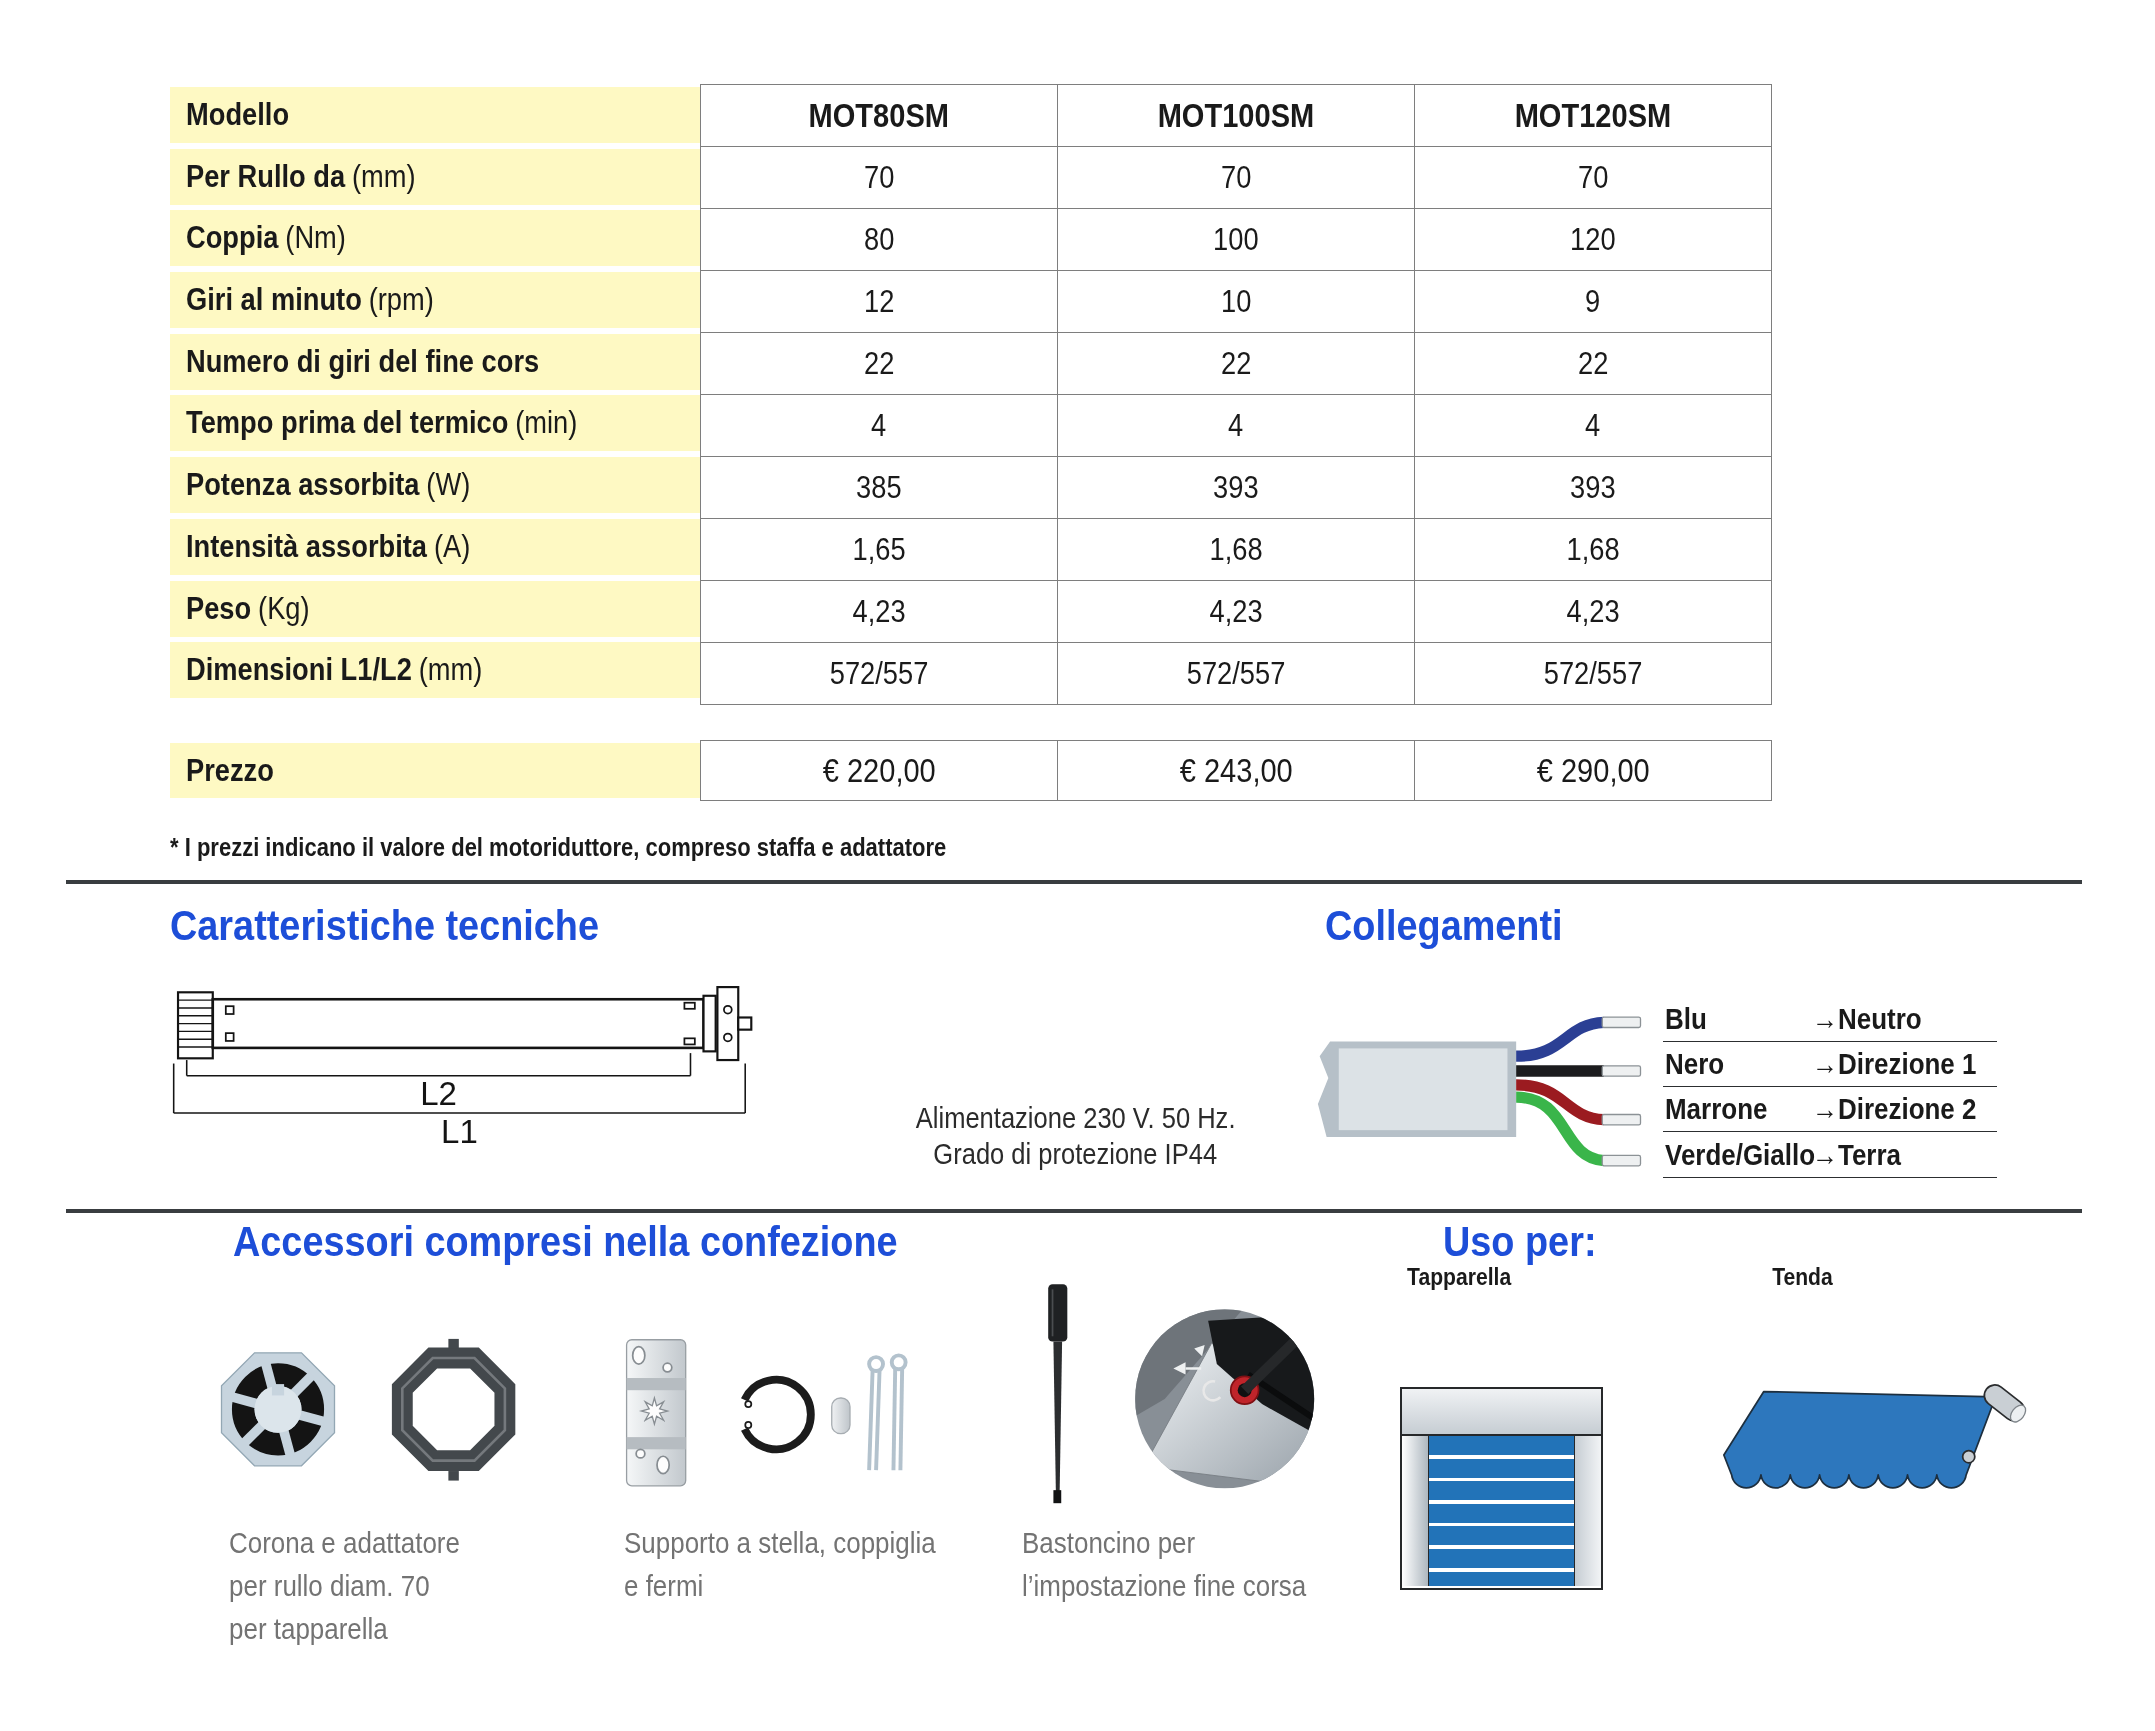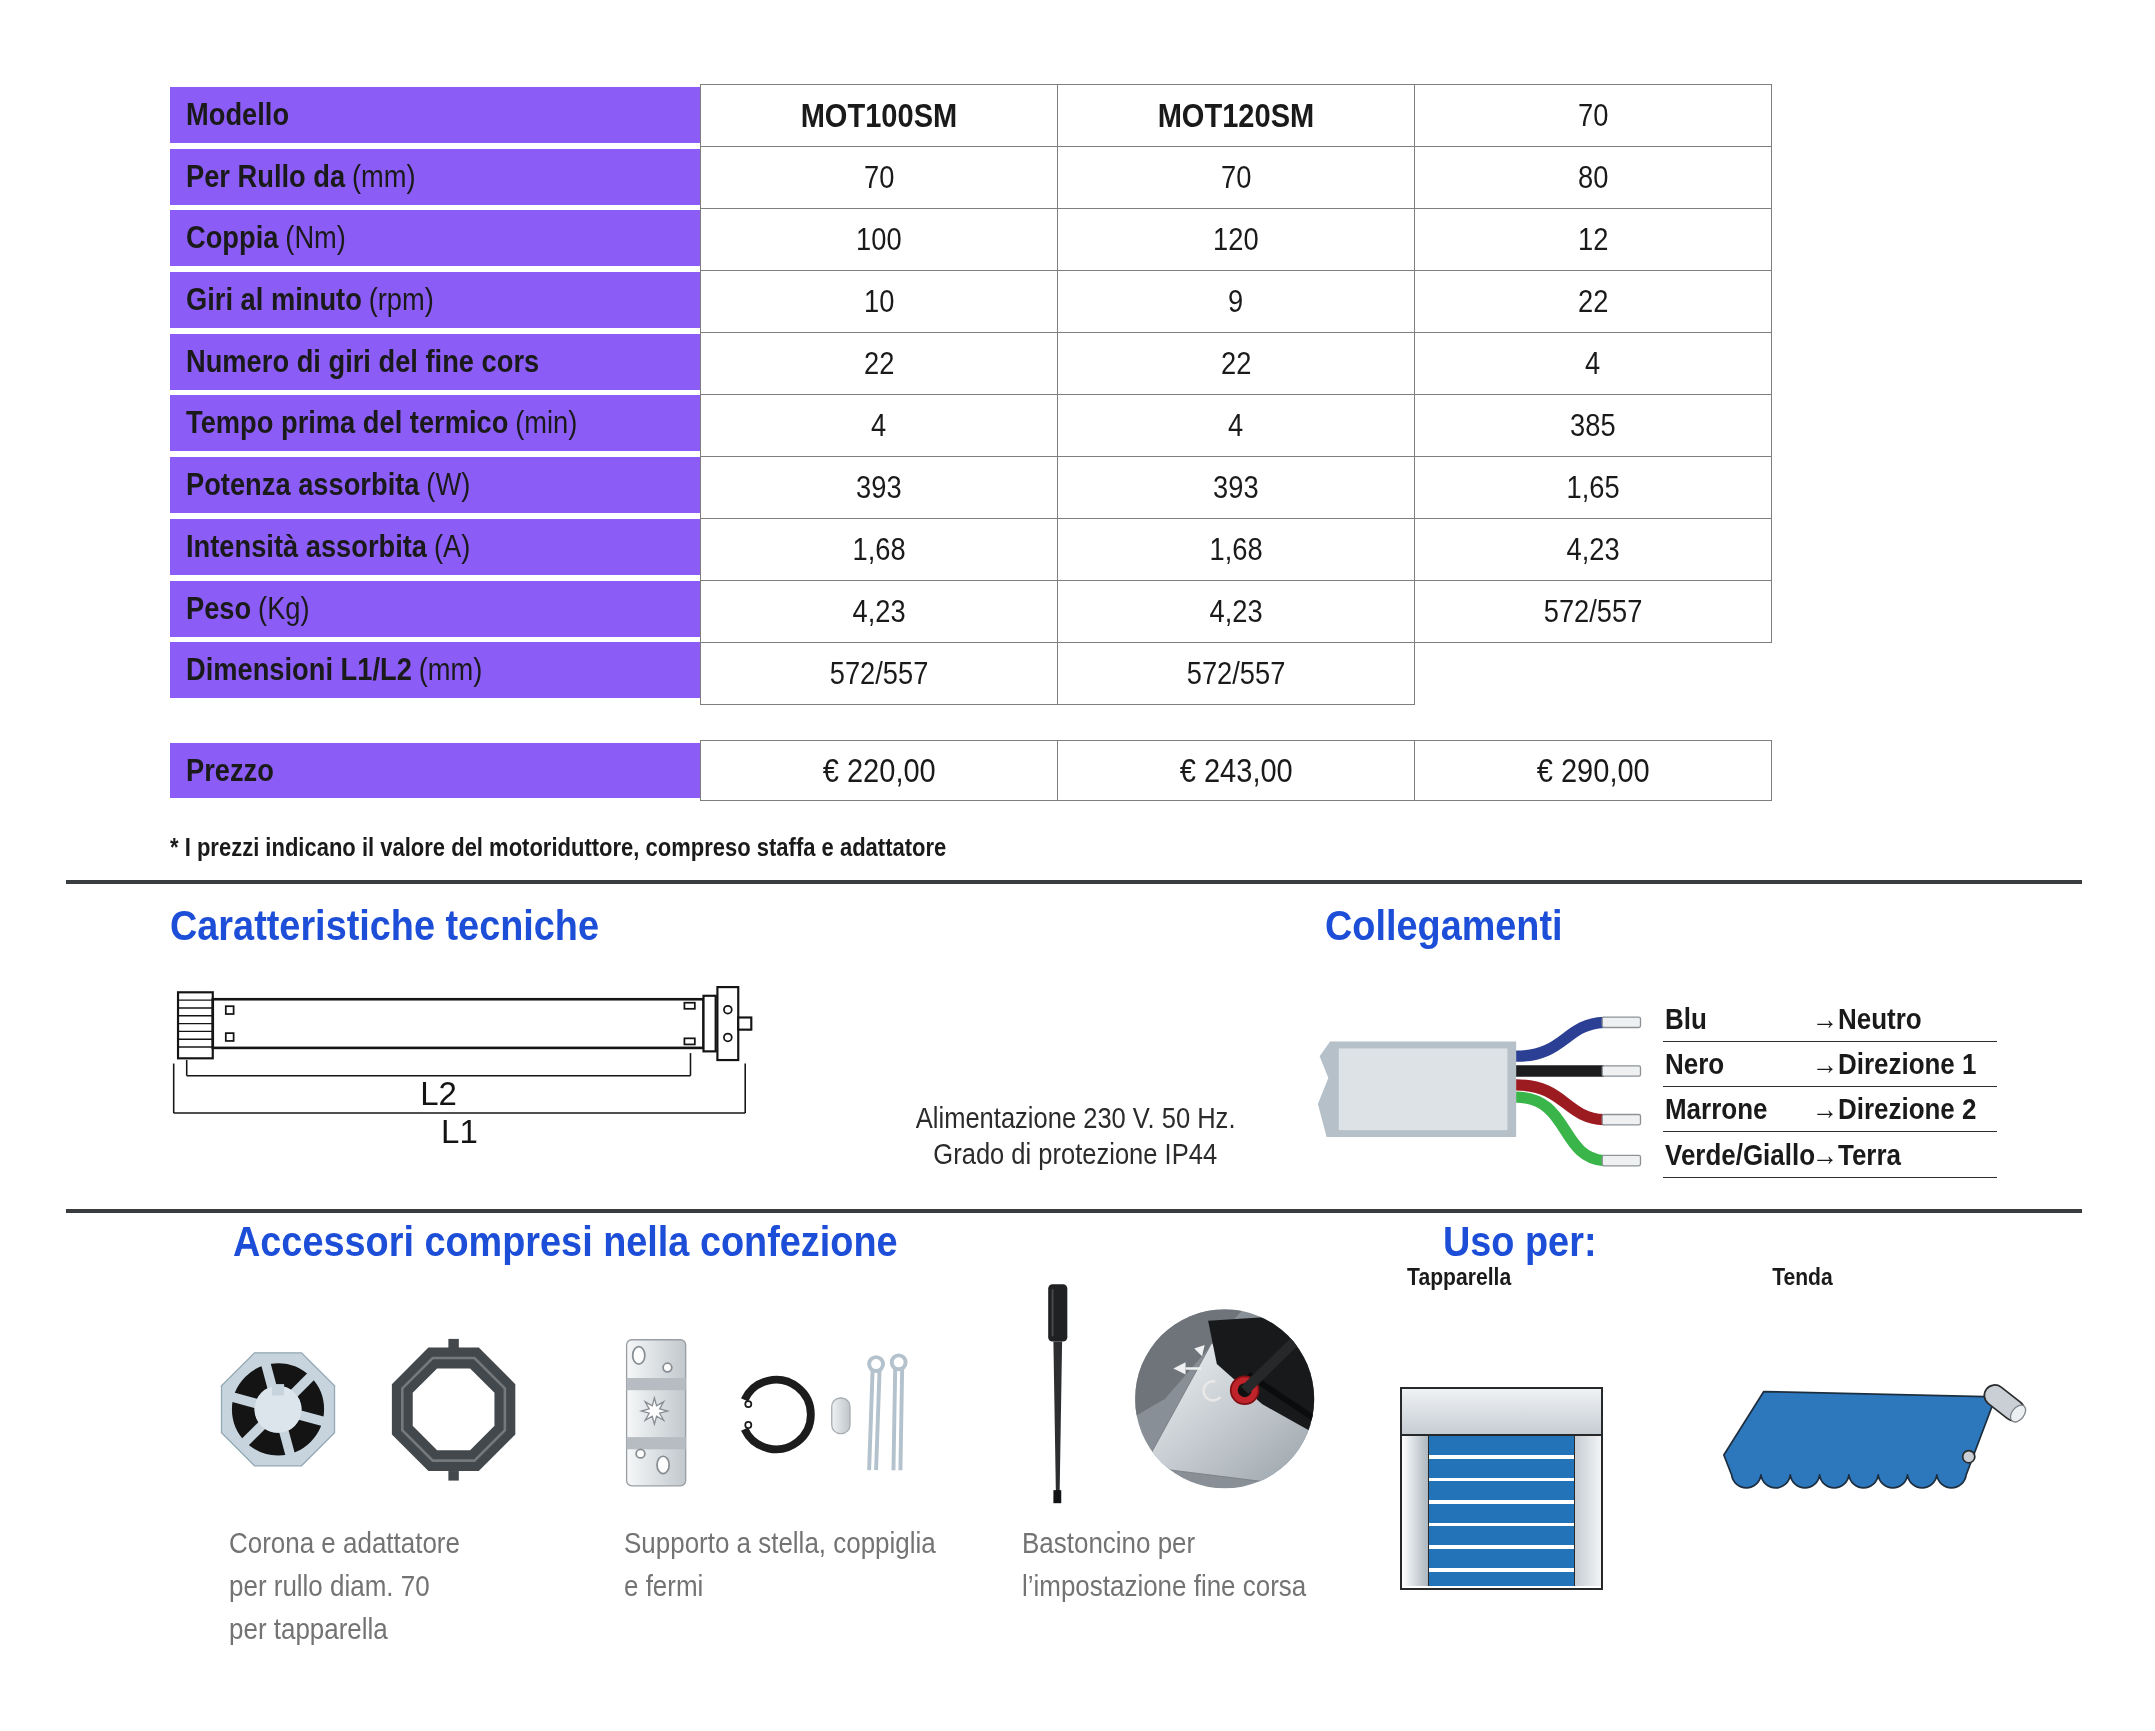--- a/index.html
+++ b/index.html
@@ -3,21 +3,21 @@
 <meta charset="utf-8">
 <style>
   html,body{margin:0;padding:0;background:#ffffff;}
   .page{position:relative;width:2155px;height:1731px;background:#ffffff;
         font-family:"Liberation Sans",sans-serif;color:#1a1a1a;overflow:hidden;}
   
   .cx{display:inline-block;transform:scaleX(.88);transform-origin:50% 50%;white-space:nowrap;}
   .oxl{transform-origin:0 50%;}
 
   
-  .lcell{position:absolute;left:170px;width:530px;height:56px;background:#8b5cf6;
+  .lcell{position:absolute;left:170px;width:530px;height:56px;background:#fef9c3;
          display:flex;align-items:center;padding-left:15.6px;box-sizing:border-box;}
   .lcell .lbl{font-weight:bold;font-size:31px;}
   .lcell .unit{font-size:31px;font-weight:normal;margin-left:7.8px;}
   .dgrid{position:absolute;left:700px;top:84px;width:1072px;
          display:grid;grid-template-columns:repeat(3,1fr);
          border-top:1.7px solid #7e7e7e;border-left:1.7px solid #7e7e7e;box-sizing:border-box;}
   .dcell{height:62px;border-right:1.7px solid #7e7e7e;border-bottom:1.7px solid #7e7e7e;
          display:flex;align-items:center;justify-content:center;font-size:31px;
          box-sizing:border-box;background:#fff;}
   .dcell.hd{font-weight:bold;font-size:33px;}
@@ -88,20 +88,23 @@
     <span class="cx oxl"><span class="lbl">Intensità assorbita</span><span class="unit">(A)</span></span>
     </div>
   <div class="lcell" style="top:581px">
     <span class="cx oxl"><span class="lbl">Peso</span><span class="unit">(Kg)</span></span>
     </div>
   <div class="lcell" style="top:642px">
     <span class="cx oxl"><span class="lbl">Dimensioni L1/L2</span><span class="unit">(mm)</span></span>
     </div>
 
   <div class="dgrid">
+    <div class="dcell hd">
+        <span class="cx">MOT80SM</span>
+      </div>
     <div class="dcell hd">
         <span class="cx">MOT100SM</span>
       </div>
     <div class="dcell hd">
         <span class="cx">MOT120SM</span>
       </div>
 
     <div class="dcell">
         <span class="cx">70</span>
       </div>

